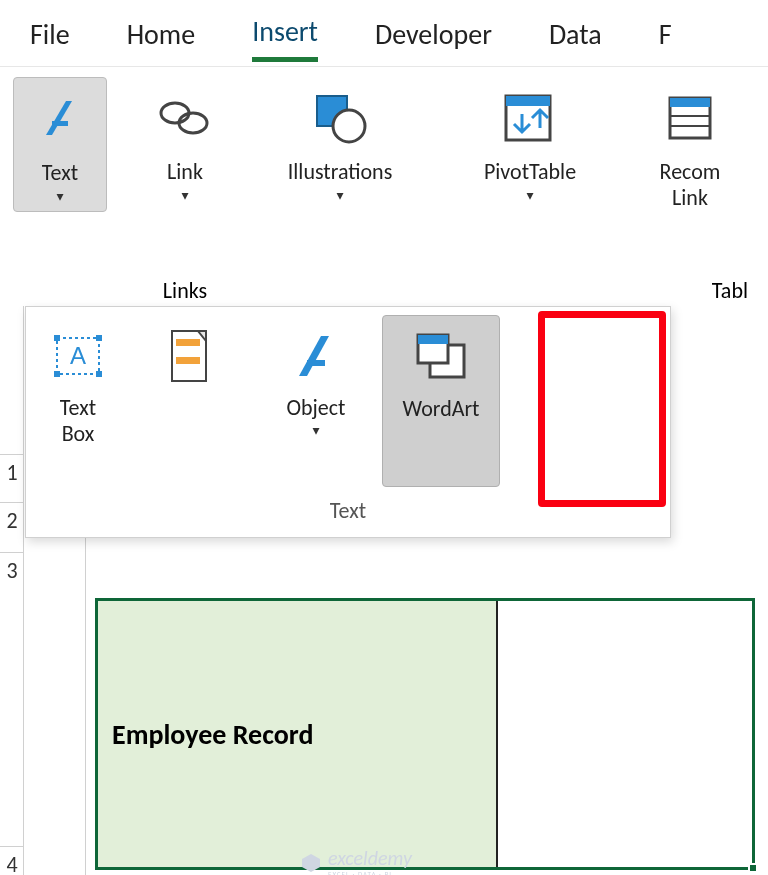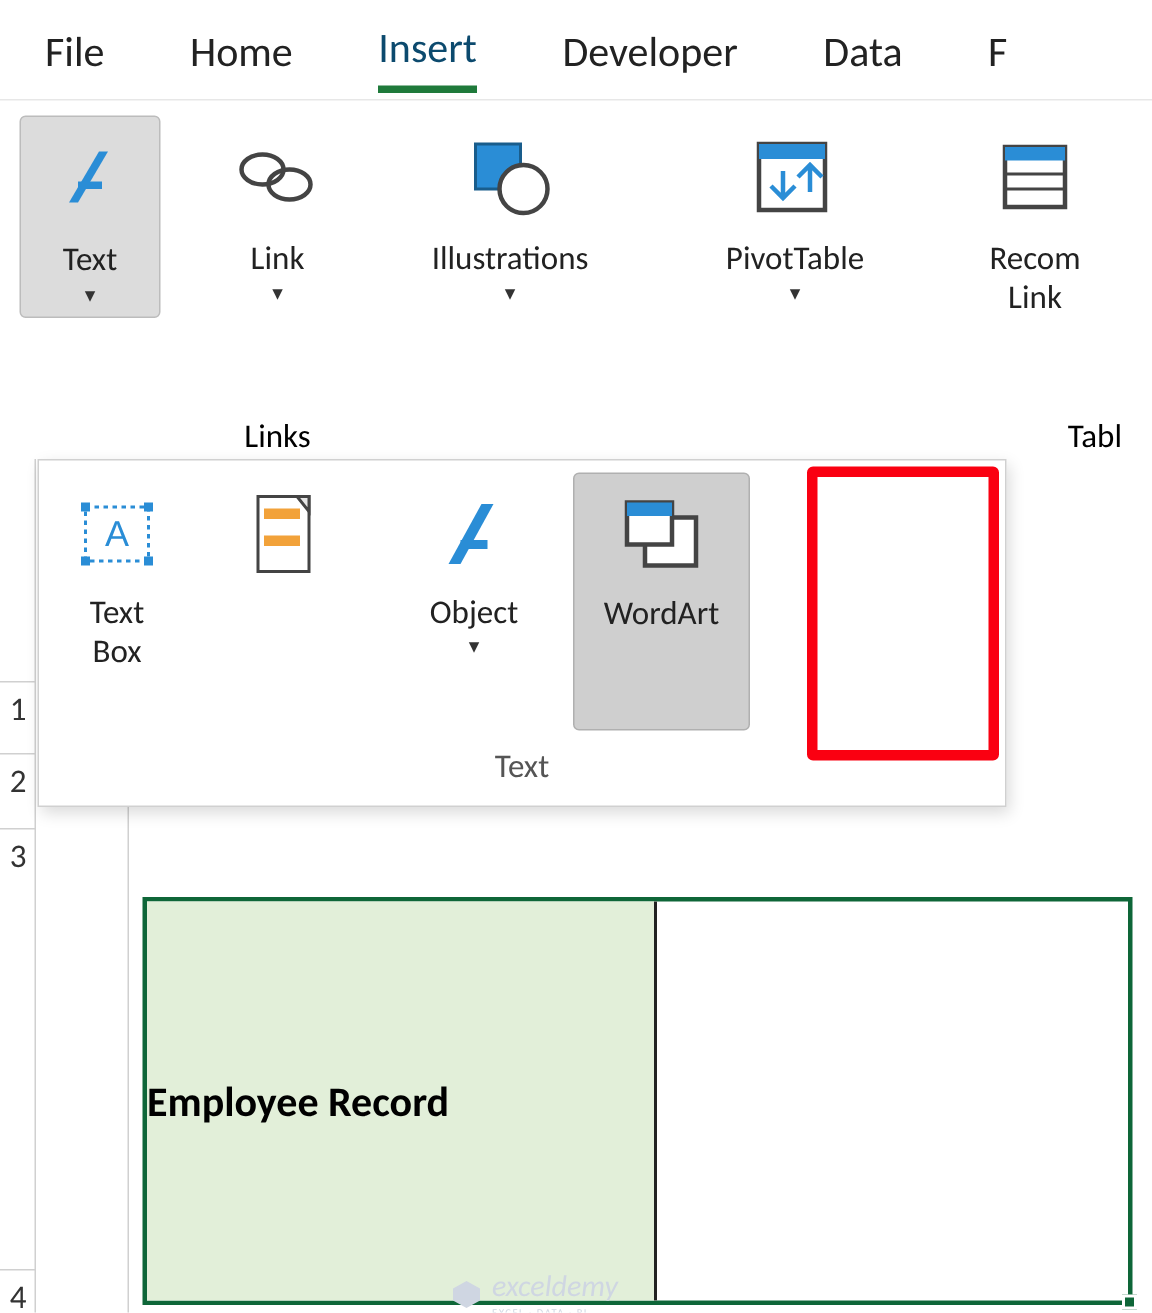--- a/index.html
+++ b/index.html
@@ -174,26 +174,27 @@
     position: absolute;
     left: 95px;
     top: 292px;
     width: 660px;
     height: 272px;
     border: 3px solid #0e6638;
   }
   .cell-left {
     position: absolute;
     left: 0; top: 0;
-    width: 340px;
+    width: 400px;
     height: 100%;
     background: #e2efd9;
     border-right: 2px solid #222;
     display: flex;
     align-items: center;
+    padding-left: 14px;
   }
   .cell-left span {
     font-weight: 700;
     font-size: 28px;
     font-family: Calibri, Arial, sans-serif;
   }
   .sel-handle {
     position: absolute;
     right: -6px; bottom: -6px;
     width: 10px; height: 10px;

